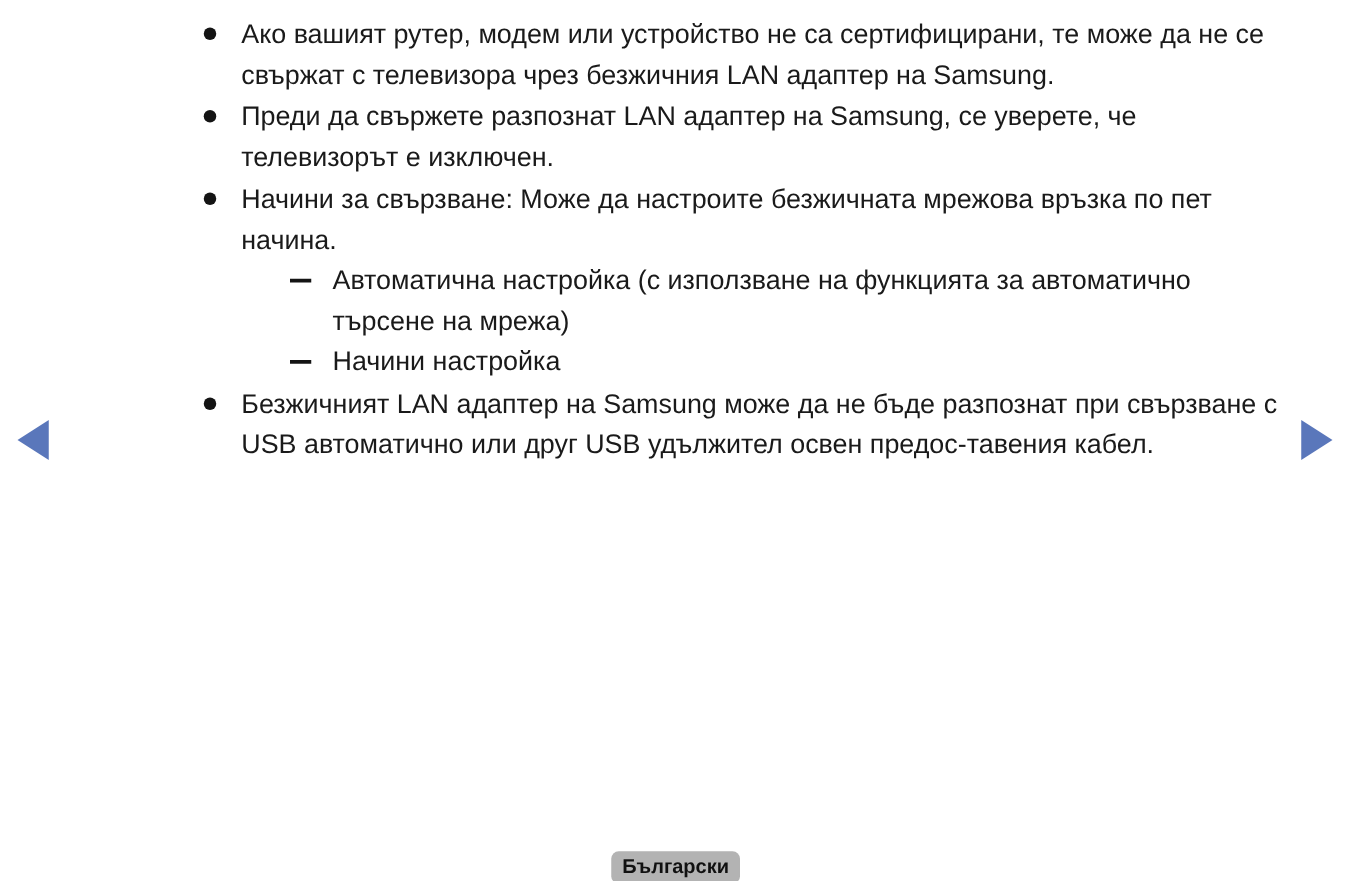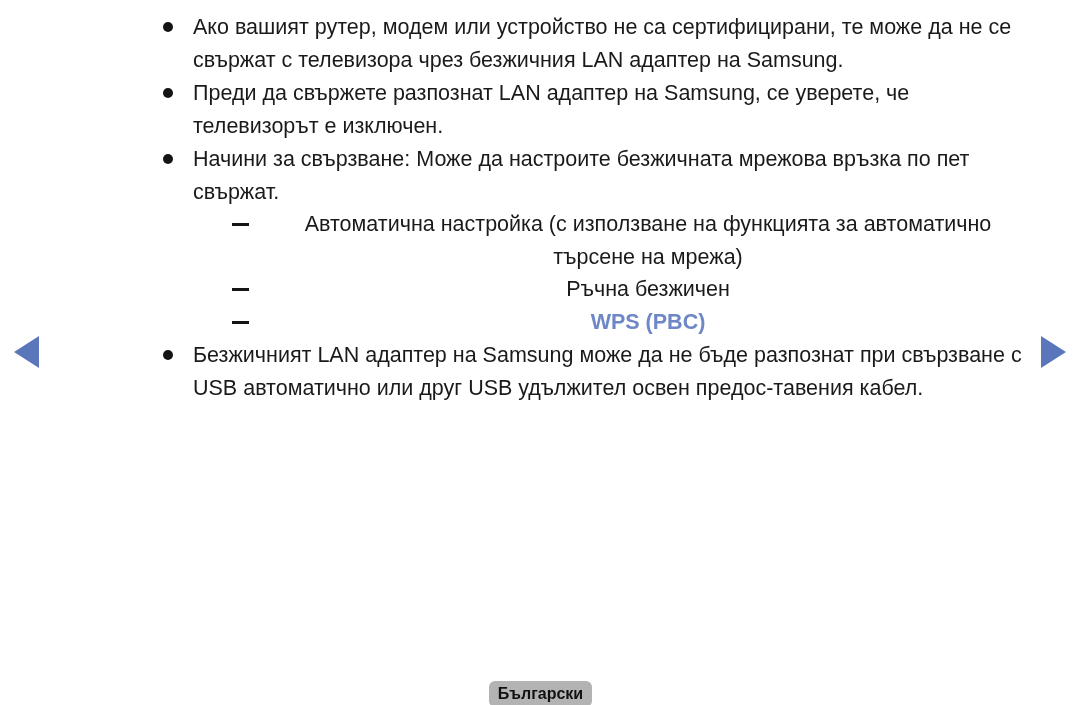--- a/index.html
+++ b/index.html
@@ -77,21 +77,20 @@
   }
   li.bullet-item > .bullet-text {
     display: block;
   }
 
   
   ul.sub-list {
     list-style: none;
     margin: 0;
     padding: 0;
-    text-align: center;
   }
   li.sub-item {
     position: relative;
     padding-left: 73px;
     font-size: 21.5px;
     line-height: 32.5px;
     color: #1a1a1a;
   }
   li.sub-item > .marker-dash {
     position: absolute;
@@ -145,38 +144,34 @@
         <span class="bullet-text">Ако вашият рутер, модем или устройство не са сертифицирани, те може да не се свържат с телевизора чрез безжичния LAN адаптер на Samsung.</span>
       </li>
 
       <li class="bullet-item">
         <span class="marker-dot"></span>
         <span class="bullet-text">Преди да свържете разпознат LAN адаптер на Samsung, се уверете, че телевизорът е изключен.</span>
       </li>
 
       <li class="bullet-item">
         <span class="marker-dot"></span>
-        <span class="bullet-text">Начини за свързване: Може да настроите безжичната мрежова връзка по пет свържат.</span>
+        <span class="bullet-text">Начини за свързване: Може да настроите безжичната мрежова връзка по пет начина.</span>
 
         <ul class="sub-list">
 
           <li class="sub-item">
             <span class="marker-dash"></span>
             <span class="sub-text">Автоматична настройка (с използване на функцията за автоматично търсене на мрежа)</span>
           </li>
 
           <li class="sub-item">
             <span class="marker-dash"></span>
-            <span class="sub-text">Ръчна безжичен</span>
+            <span class="sub-text">Начини настройка</span>
           </li>
 
-          <li class="sub-item link">
-            <span class="marker-dash"></span>
-            <span class="sub-text">WPS (PBC)</span>
-          </li>
 
 
 
         </ul>
       </li>
 
       <li class="bullet-item">
         <span class="marker-dot"></span>
         <span class="bullet-text">Безжичният LAN адаптер на Samsung може да не бъде разпознат при свързване с USB автоматично или друг USB удължител освен предос-тавения кабел.</span>
       </li>

